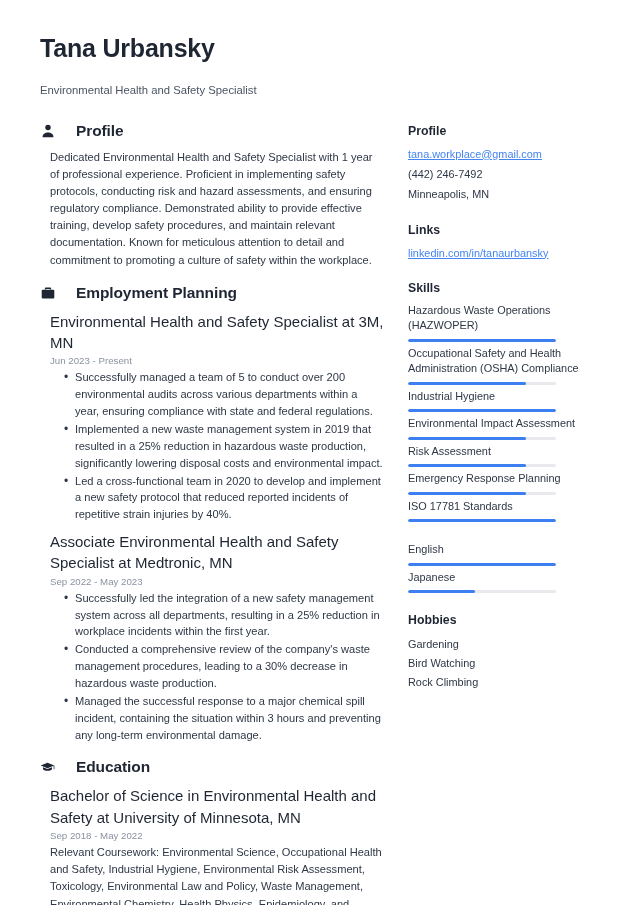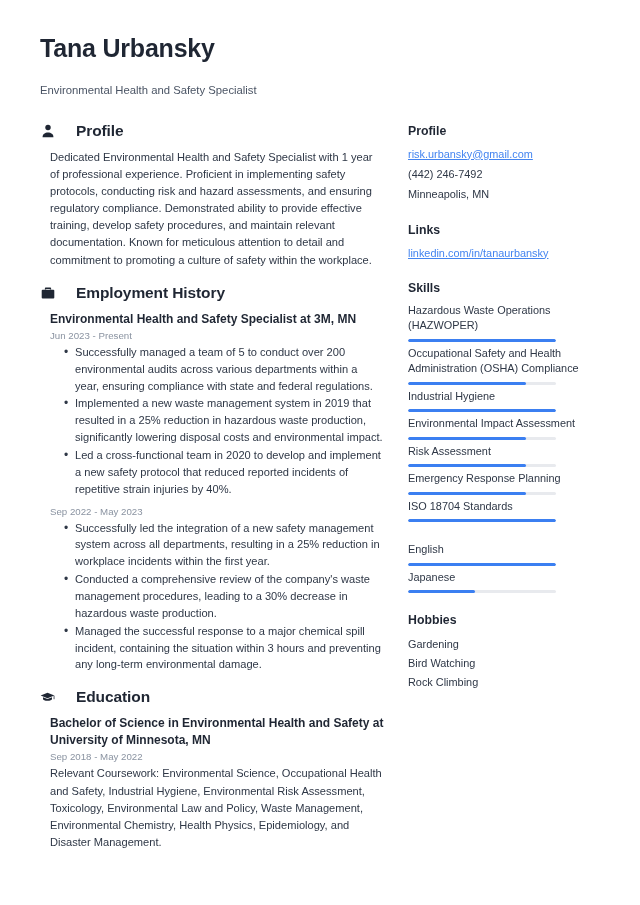--- a/index.html
+++ b/index.html
@@ -62,22 +62,22 @@
   }
   .section-body { padding-left: 10px; }
   .para {
     font-size: 11.1px;
     line-height: 1.55;
     color: #2e3746;
   }
   
   .entry { margin-bottom: 8px; }
   .entry-title {
-    font-size: 12px;
-    font-weight: bold;
+    font-size: 15px;
+    font-weight: normal;
     color: #1f2633;
     line-height: 1.42;
   }
   .entry-date {
     font-size: 9.7px;
     color: #8a93a1;
     margin-top: 2px;
     margin-bottom: 3px;
   }
   ul.bullets { list-style: none; padding-left: 14px; }
@@ -184,35 +184,36 @@
       </div>
 
       <div class="section">
         <div class="section-head">
           <span class="sec-icon">
             <svg width="14" height="14" viewBox="0 0 16 16" fill="currentColor">
               <path d="M5.6 1.8h4.8c.7 0 1.2.5 1.2 1.2v1.1h-1.5V3.3H5.9v0.8H4.4V3c0-.7.5-1.2 1.2-1.2z"></path>
               <rect x="0.8" y="4.4" width="14.4" height="9.8" rx="1.1"></rect>
             </svg>
           </span>
-          <span class="section-title">Employment History</span>
+          <span class="section-title">Employment Planning</span>
         </div>
         <div class="section-body">
 
           <div class="entry">
             <div class="entry-title">Environmental Health and Safety Specialist at 3M, MN</div>
             <div class="entry-date">Jun 2023 - Present</div>
             <ul class="bullets">
               <li>Successfully managed a team of 5 to conduct over 200 environmental audits across various departments within a year, ensuring compliance with state and federal regulations.</li>
               <li>Implemented a new waste management system in 2019 that resulted in a 25% reduction in hazardous waste production, significantly lowering disposal costs and environmental impact.</li>
               <li>Led a cross-functional team in 2020 to develop and implement a new safety protocol that reduced reported incidents of repetitive strain injuries by 40%.</li>
             </ul>
           </div>
 
           <div class="entry">
+            <div class="entry-title">Associate Environmental Health and Safety Specialist at Medtronic, MN</div>
             <div class="entry-date">Sep 2022 - May 2023</div>
             <ul class="bullets">
               <li>Successfully led the integration of a new safety management system across all departments, resulting in a 25% reduction in workplace incidents within the first year.</li>
               <li>Conducted a comprehensive review of the company's waste management procedures, leading to a 30% decrease in hazardous waste production.</li>
               <li>Managed the successful response to a major chemical spill incident, containing the situation within 3 hours and preventing any long-term environmental damage.</li>
             </ul>
           </div>
 
         </div>
       </div>
@@ -236,21 +237,21 @@
           </div>
         </div>
       </div>
 
     </div>
 
     <div class="col-right">
 
       <div class="side-block">
         <div class="side-title">Profile</div>
-        <a class="side-link" href="#">risk.urbansky@gmail.com</a>
+        <a class="side-link" href="#">tana.workplace@gmail.com</a>
         <div class="side-line">(442) 246-7492</div>
         <div class="side-line">Minneapolis, MN</div>
       </div>
 
       <div class="side-block">
         <div class="side-title">Links</div>
         <a class="side-link" href="#">linkedin.com/in/tanaurbansky</a>
       </div>
 
       <div class="side-block">
@@ -286,21 +287,21 @@
               <div class="bar-fill" style="width: 80%;"></div>
             </div>
         </div>
         <div class="rated">
           <div class="rated-label">Emergency Response Planning</div>
           <div class="bar-track">
               <div class="bar-fill" style="width: 80%;"></div>
             </div>
         </div>
         <div class="rated">
-          <div class="rated-label">ISO 18704 Standards</div>
+          <div class="rated-label">ISO 17781 Standards</div>
           <div class="bar-track">
               <div class="bar-fill" style="width: 100%;"></div>
             </div>
         </div>
       </div>
 
       <div class="side-block">
         <div class="rated">
           <div class="rated-label">English</div>
           <div class="bar-track">

